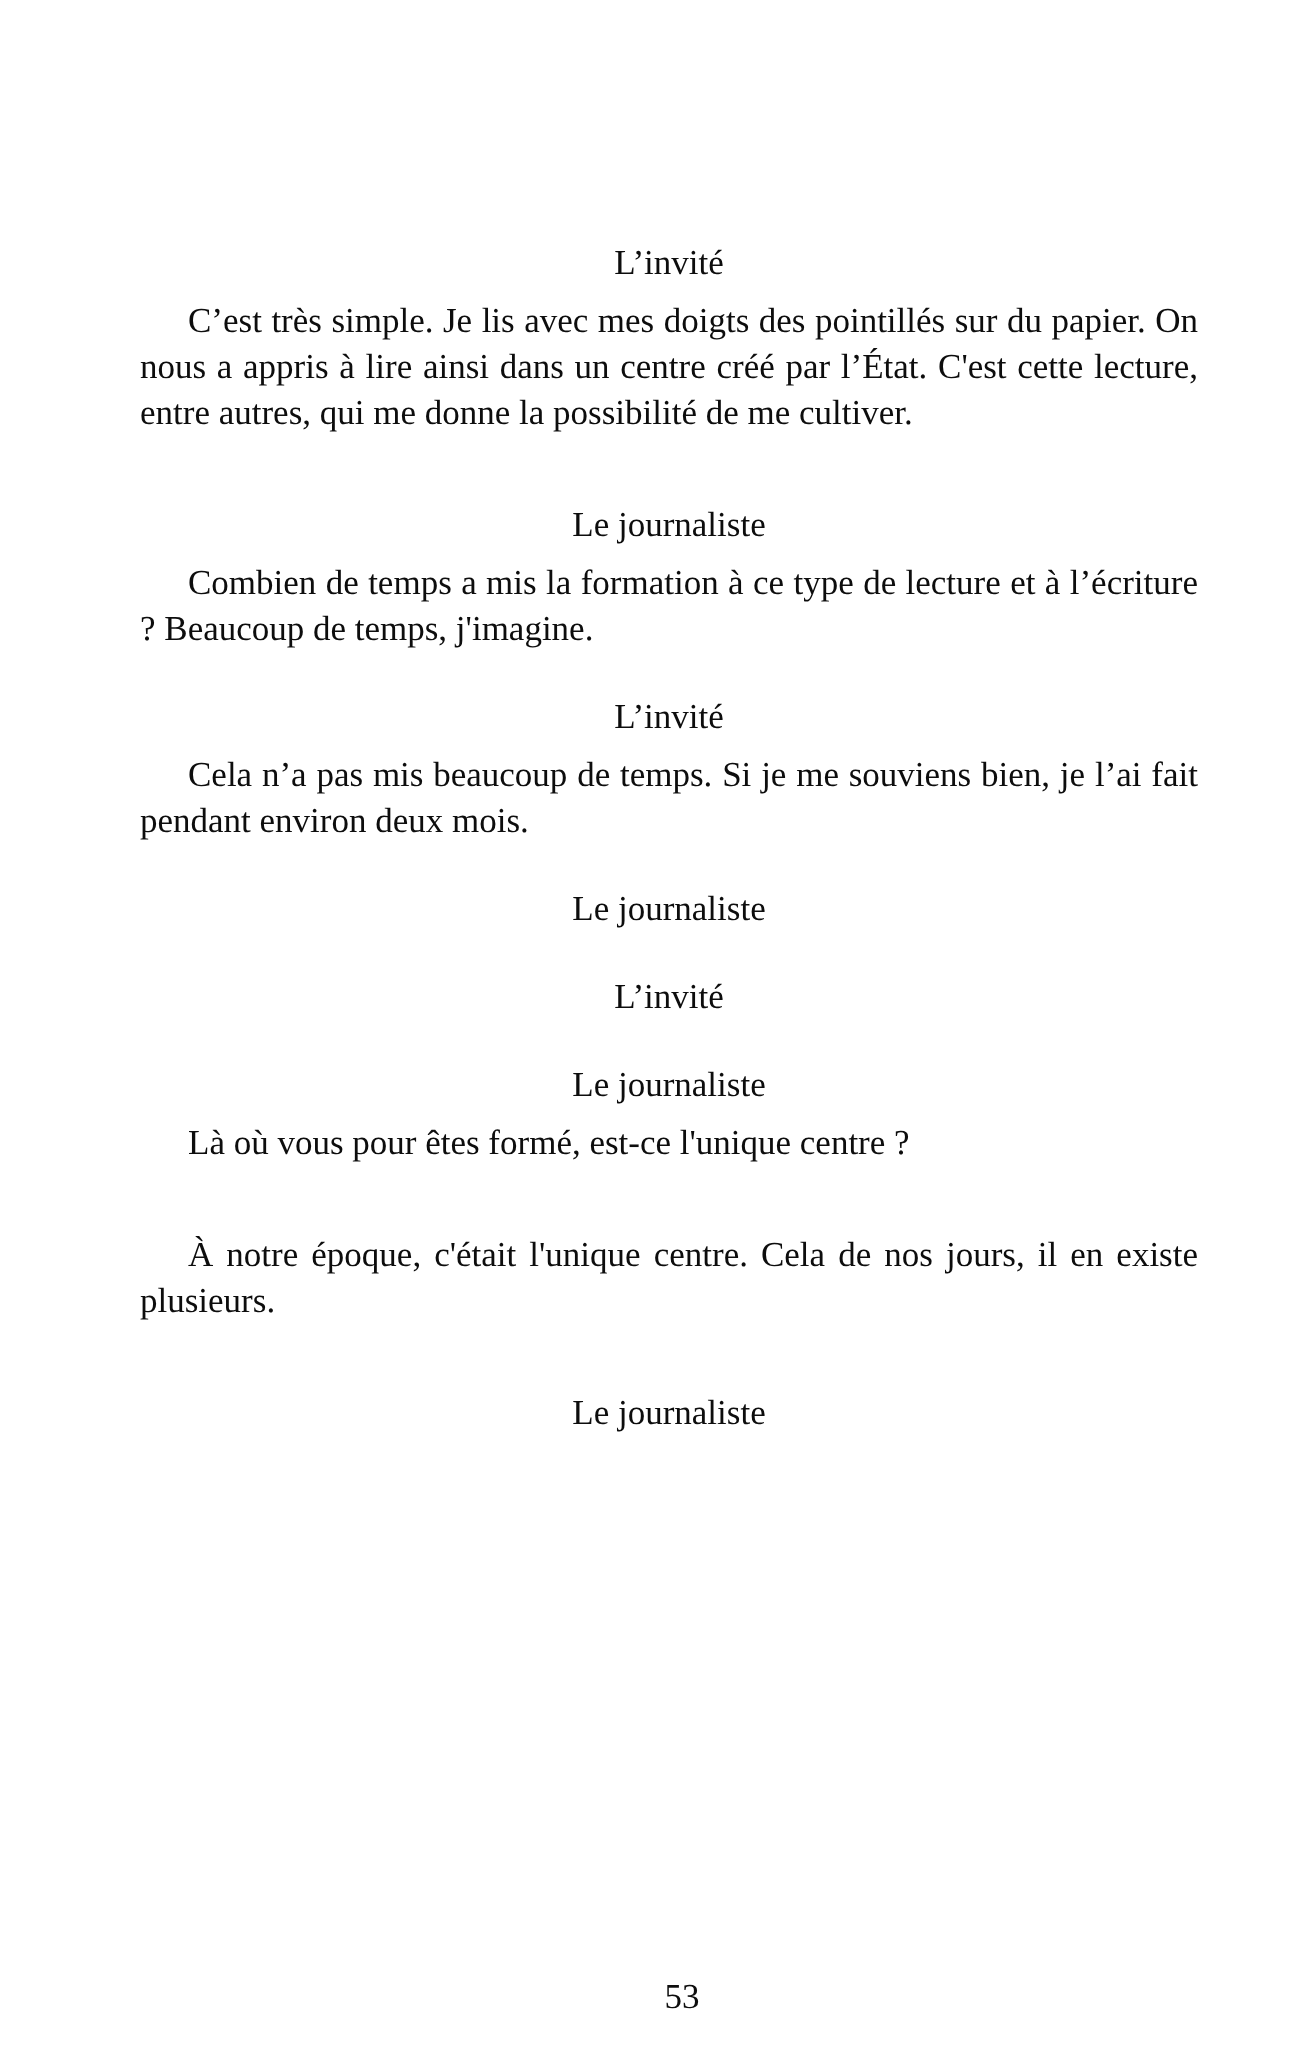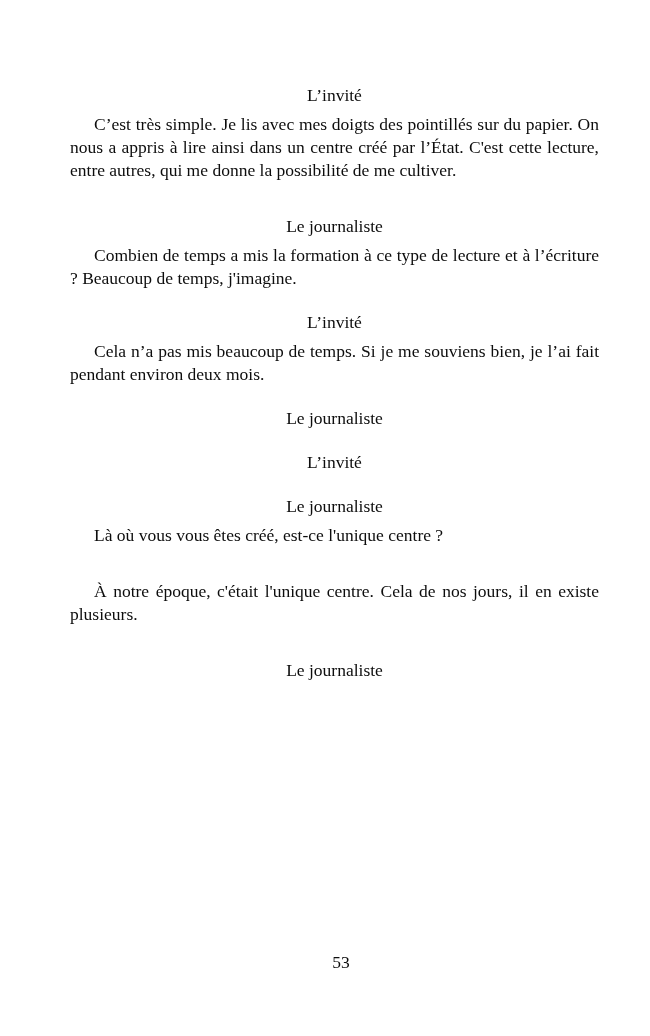--- a/index.html
+++ b/index.html
@@ -14,20 +14,21 @@
     color: #0d0d0d;
     overflow: hidden;
   }
   .page {
     position: relative;
     box-sizing: border-box;
     width: 650px;
     height: 760px;
     padding: 84px 51px 0 70px;
     background: #ffffff;
+    margin-top: 36px;
   }
   .section {
     margin-top: 21px;
   }
   .section.first {
     margin-top: 0;
   }
   .section.big {
     margin-top: 33px;
   }
@@ -79,21 +80,21 @@
   <div class="section">
     <div class="speaker">Le journaliste</div>
   </div>
 
   <div class="section">
     <div class="speaker">L’invité</div>
   </div>
 
   <div class="section">
     <div class="speaker">Le journaliste</div>
-    <p class="para">Là où vous vous êtes créé, est-ce l'unique centre ?</p>
+    <p class="para">Là où vous pour êtes formé, est-ce l'unique centre ?</p>
   </div>
 
   <div class="section big">
     <p class="para">À notre époque, c'était l'unique centre. Cela de nos jours, il en existe plusieurs.</p>
   </div>
 
   <div class="section big">
     <div class="speaker">Le journaliste</div>
   </div>
 

